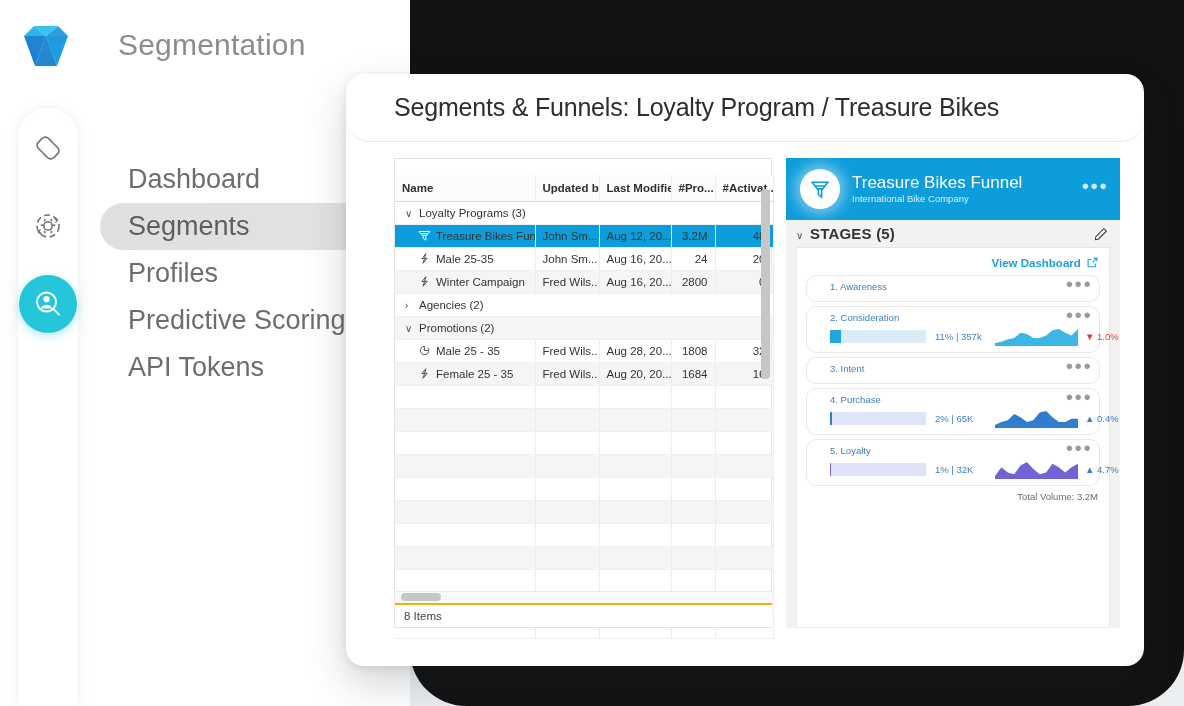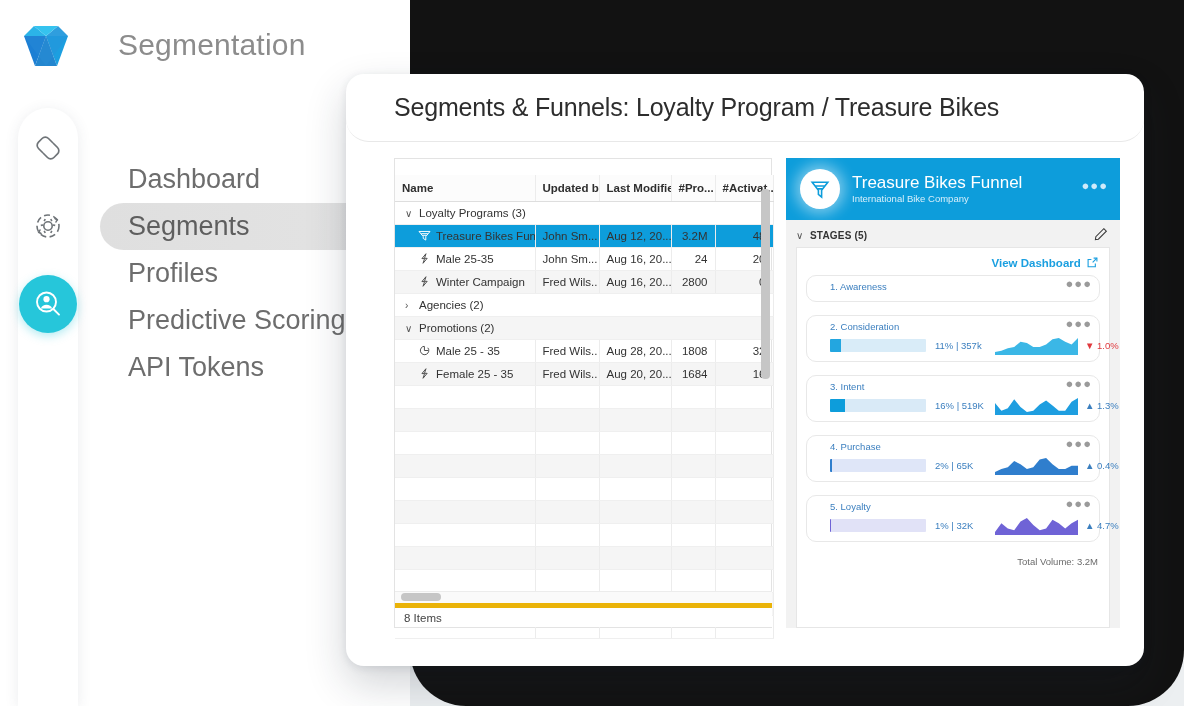--- a/index.html
+++ b/index.html
@@ -133,21 +133,21 @@
   #table-scroll-h-track {
     position:absolute; left:0; bottom:23px; height:13px; width:377px;
     background:#fafafa; border-top:1px solid #ececec;
   }
   #table-scroll-h {
     position:absolute; left:6px; bottom:26px; width:40px; height:8px;
     background:#c6c6c6; border-radius:4px;
   }
   #table-footer {
     position:absolute; left:0; bottom:0; width:377px; height:24px;
-    border-top:5px solid #eab308; background:#ffffff;
+    border-top:2px solid #eab308; background:#ffffff;
     font-size:11.5px; color:#444; display:flex; align-items:center;
     padding-left:9px;
   }
 
   
   #funnel-panel {
     width:334px; flex:0 0 auto; background:#f2f2f2;
     display:flex; flex-direction:column; height:470px;
   }
   #funnel-header {
@@ -162,33 +162,33 @@
   #funnel-titles { margin-left:12px; }
   #funnel-name { font-size:17px; color:#ffffff; font-weight:400; line-height:19px; }
   #funnel-sub  { font-size:9.5px; color:#d7effb; line-height:13px; }
   .dots-h { letter-spacing:1px; font-size:13px; line-height:8px; }
   #funnel-menu { position:absolute; right:12px; top:24px; color:#cfeafa; }
 
   #stages-bar {
     height:27px; display:flex; align-items:center; justify-content:space-between;
     padding:0 12px 0 10px; background:#f2f2f2;
   }
-  #stages-label { font-size:10px; font-weight:700; color:#333; letter-spacing:.2px;text-align:center; }
+  #stages-label { font-size:15px; font-weight:700; color:#333; letter-spacing:.2px;text-align:center; }
 
   #stages-card {
     margin:0 10px; background:#ffffff; border:1px solid #e6e6e6;
     flex:1 1 auto; padding:6px 9px 4px 9px; display:flex; flex-direction:column;
   }
   #view-dash {
     text-align:right; font-size:11.5px; color:#1a9fe0; font-weight:700;
     padding:3px 2px 6px 0;
   }
   .stage {
     border:1px solid #e8e8e8; border-radius:10px; background:#ffffff;
-    padding:5px 7px 6px 23px; margin-bottom:13px; position:relative;
+    padding:5px 7px 6px 23px; margin-bottom:4px; position:relative;
   }
   .stage-title { font-size:9.5px; color:#3b7fbf; margin-bottom:3px; }
   .stage-dots { position:absolute; right:7px; top:4px; color:#9a9a9a; }
   .stage-row { display:flex; align-items:center; }
   .bar-track {
     width:96px; height:13px; border-radius:1px; flex:0 0 auto; position:relative;
     overflow:hidden;
   }
   .bar-fill { height:100%; }
   .stage-val {
@@ -468,30 +468,20 @@
                 <div class="stage-val">11% | 357k</div>
                 <svg class="spark" viewBox="0 0 83 20" preserveAspectRatio="none">
                   <path d="M0.0 17.0 L6.4 15.7 L12.8 13.2 L19.2 11.9 L25.5 6.8 L31.9 8.1 L38.3 11.9 L44.7 11.9 L51.1 9.4 L57.5 4.3 L63.8 3.0 L70.2 6.8 L76.6 9.4 L83.0 3.0 L83 20 L0 20 Z" fill="#3bb7e6"></path>
                 </svg>
                 <div class="delta down">▼ 1.0%</div>
               </div>
             </div>
             <div class="stage">
               <div class="stage-title">3. Intent</div>
               <div class="stage-dots dots-h">●●●</div>
-              <div class="stage-row">
-                <div class="bar-track" style="background:#d9eaf7">
-                  <div class="bar-fill" style="width:16%;background:#0d9ddb"></div>
-                </div>
-                <div class="stage-val">16% | 519K</div>
-                <svg class="spark" viewBox="0 0 83 20" preserveAspectRatio="none">
-                  <path d="M0.0 8.1 L6.4 15.7 L12.8 13.2 L19.2 4.3 L25.5 11.9 L31.9 17.0 L38.3 15.7 L44.7 9.4 L51.1 5.5 L57.5 10.6 L63.8 15.7 L70.2 15.7 L76.6 6.8 L83.0 3.0 L83 20 L0 20 Z" fill="#1e9ee0"></path>
-                </svg>
-                <div class="delta up">▲ 1.3%</div>
-              </div>
             </div>
             <div class="stage">
               <div class="stage-title">4. Purchase</div>
               <div class="stage-dots dots-h">●●●</div>
               <div class="stage-row">
                 <div class="bar-track" style="background:#dfe6f8">
                   <div class="bar-fill" style="width:2%;background:#2f7ecd"></div>
                 </div>
                 <div class="stage-val">2% | 65K</div>
                 <svg class="spark" viewBox="0 0 83 20" preserveAspectRatio="none">

